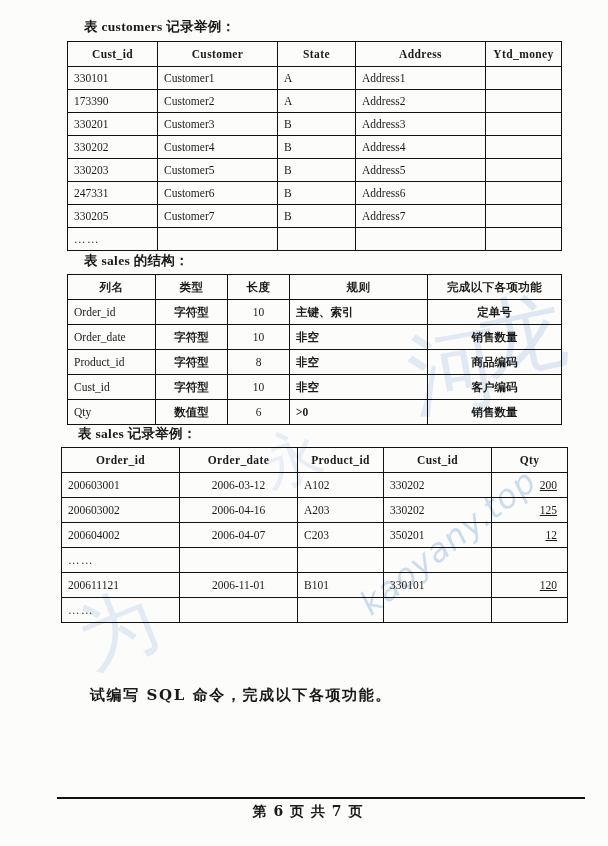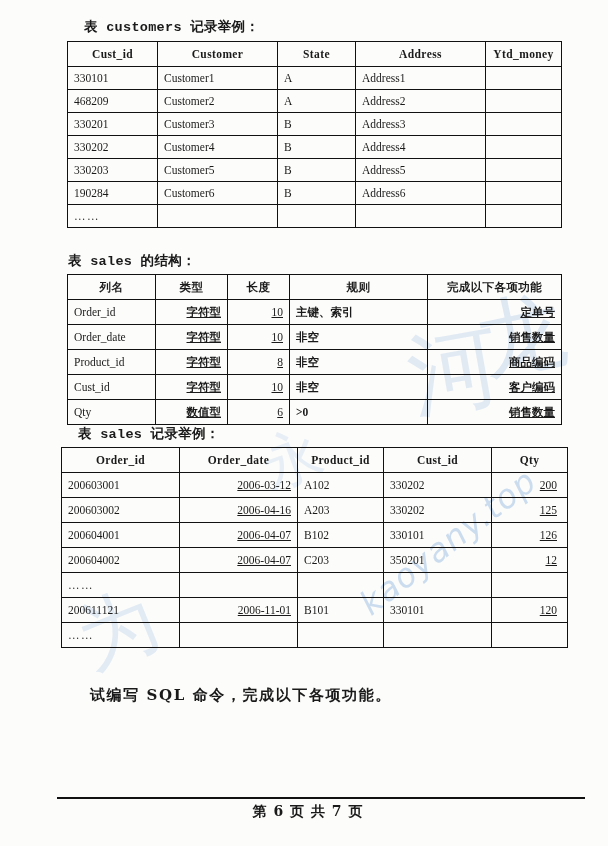--- a/index.html
+++ b/index.html
@@ -82,21 +82,21 @@
 
   
   .content {
     position: relative;
     z-index: 2;
   }
 
   .caption {
     position: absolute;
     font-size: 13.5px;
-    font-family: Liberation Mono, monospace;
+    font-family: Liberation Serif, serif;
     font-weight: 600;
     letter-spacing: .3px;
     white-space: nowrap;
   }
 
   table.doc {
     position: absolute;
     border-collapse: collapse;
     table-layout: fixed;
     background: transparent;
@@ -112,21 +112,21 @@
   table.doc th {
     font-weight: 700;
     text-align: center;
     letter-spacing: .4px;
   }
   .cjk {
     font-family: "DejaVu Serif", serif;
     font-weight: 600;
     margin-top: 44px;
   }
-  .c { text-align: right; text-decoration: underline; }
+  .c { text-align: center; }
   .l { text-align: left; }
   .r { text-align: right; padding-right: 10px !important; text-decoration: underline; }
   .ell {
     font-size: 11px;
     letter-spacing: 1.5px;
     color: #333;
   }
 
   
   #tbl-customers { left: 67px; top: 41px; width: 494px; }
@@ -208,21 +208,21 @@
     </thead>
     <tbody id="customers-body">
         <tr>
           <td class="l">330101</td>
           <td class="l">Customer1</td>
           <td class="l">A</td>
           <td class="l">Address1</td>
           <td class="l"></td>
         </tr>
         <tr>
-          <td class="l">468209</td>
+          <td class="l">173390</td>
           <td class="l">Customer2</td>
           <td class="l">A</td>
           <td class="l">Address2</td>
           <td class="l"></td>
         </tr>
         <tr>
           <td class="l">330201</td>
           <td class="l">Customer3</td>
           <td class="l">B</td>
           <td class="l">Address3</td>
@@ -236,37 +236,44 @@
           <td class="l"></td>
         </tr>
         <tr>
           <td class="l">330203</td>
           <td class="l">Customer5</td>
           <td class="l">B</td>
           <td class="l">Address5</td>
           <td class="l"></td>
         </tr>
         <tr>
-          <td class="l">190284</td>
+          <td class="l">247331</td>
           <td class="l">Customer6</td>
           <td class="l">B</td>
           <td class="l">Address6</td>
+          <td class="l"></td>
+        </tr>
+        <tr>
+          <td class="l">330205</td>
+          <td class="l">Customer7</td>
+          <td class="l">B</td>
+          <td class="l">Address7</td>
           <td class="l"></td>
         </tr>
         <tr>
           <td class="ell l">……</td>
           <td class="l"></td>
           <td class="l"></td>
           <td class="l"></td>
           <td class="l"></td>
         </tr>
       </tbody>
   </table>
 
-  <div class="caption" style="left:68px; top:252px;">表 sales 的结构：</div>
+  <div class="caption" style="left:84px; top:252px;">表 sales 的结构：</div>
 
   <table class="doc" id="tbl-sales-struct">
     <colgroup>
       <col style="width:88px">
         <col style="width:72px">
         <col style="width:62px">
       <col style="width:138px">
         <col style="width:134px">
     </colgroup>
     <thead>
@@ -345,27 +352,20 @@
           <td class="r">200</td>
         </tr>
         <tr>
           <td class="l">200603002</td>
           <td class="c">2006-04-16</td>
           <td class="l">A203</td>
           <td class="l">330202</td>
           <td class="r">125</td>
         </tr>
         <tr>
-          <td class="l">200604001</td>
-          <td class="c">2006-04-07</td>
-          <td class="l">B102</td>
-          <td class="l">330101</td>
-          <td class="r">126</td>
-        </tr>
-        <tr>
           <td class="l">200604002</td>
           <td class="c">2006-04-07</td>
           <td class="l">C203</td>
           <td class="l">350201</td>
           <td class="r">12</td>
         </tr>
         <tr>
           <td class="ell l">……</td>
           <td class="c"></td>
           <td class="l"></td>

